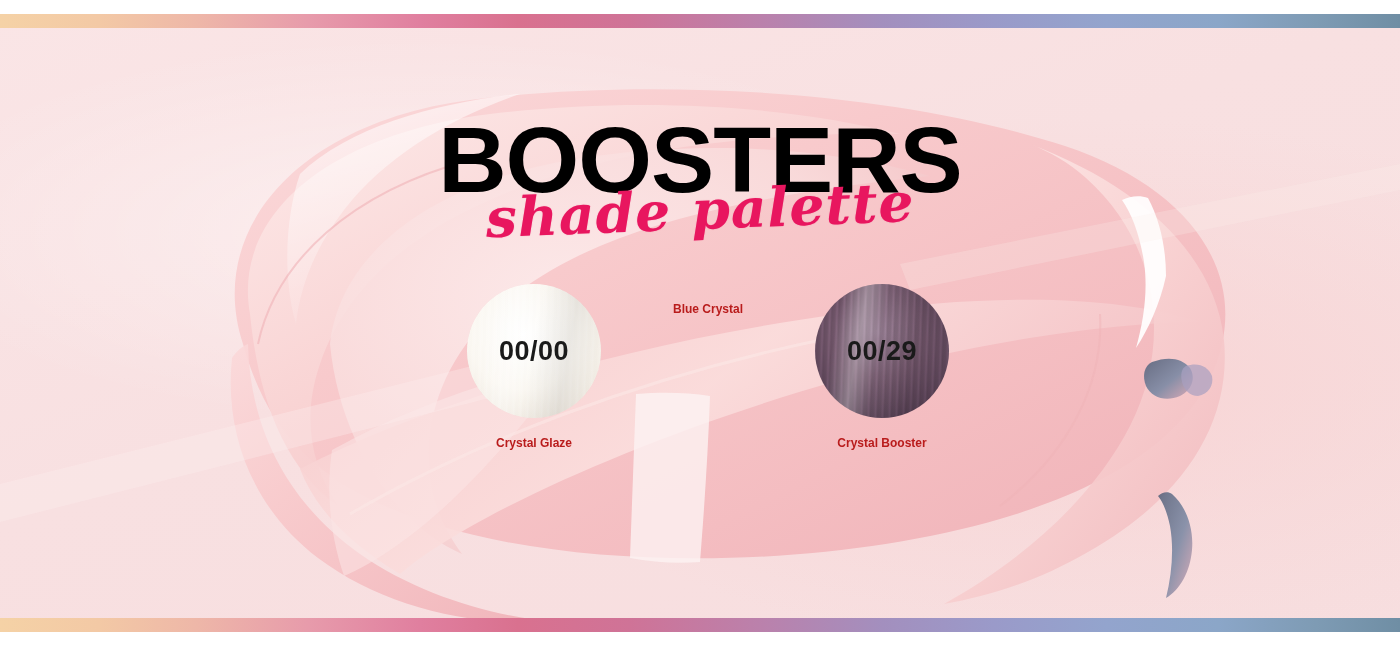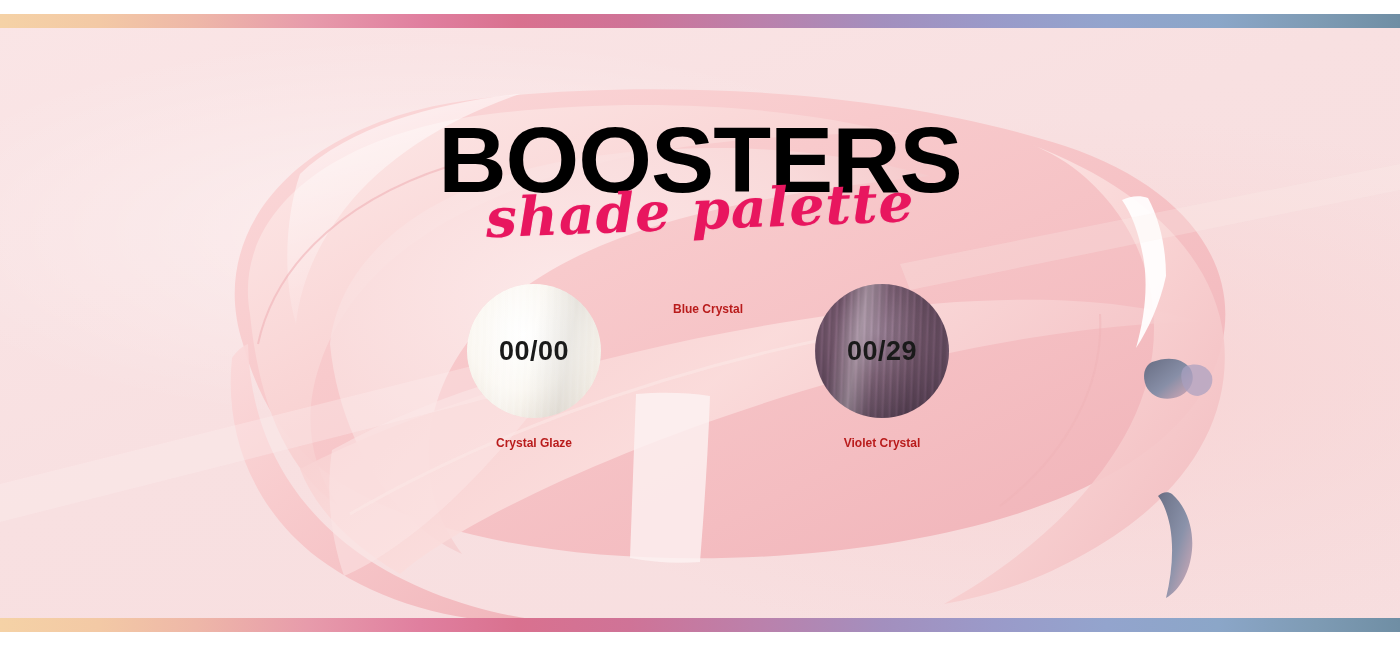--- a/index.html
+++ b/index.html
@@ -347,21 +347,21 @@
       <div class="swatch">
         <div class="swatch-name" data-bind="swatches.1.name">Blue Crystal</div>
       </div>
 
       <div class="swatch">
         <div class="swatch-disc disc-2">
           <div class="strands"></div>
           <div class="sheen"></div>
           <span class="swatch-code" data-bind="swatches.2.code">00/29</span>
         </div>
-        <div class="swatch-name" data-bind="swatches.2.name">Violet Crystal</div>
+        <div class="swatch-name" data-bind="swatches.2.name">Crystal Booster</div>
       </div>
 
     </div>
   </div>
 
   <div class="edge-strip top"></div>
   <div class="edge-strip bottom"></div>
 
 </div>
 

